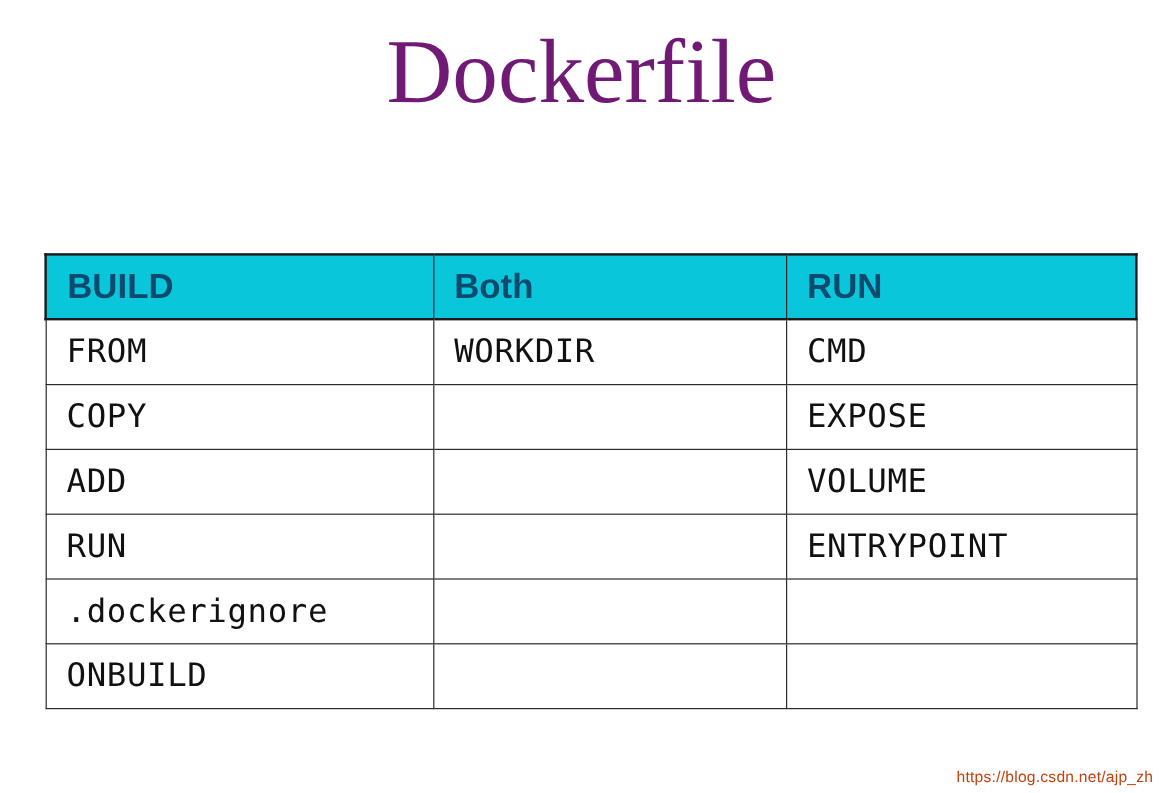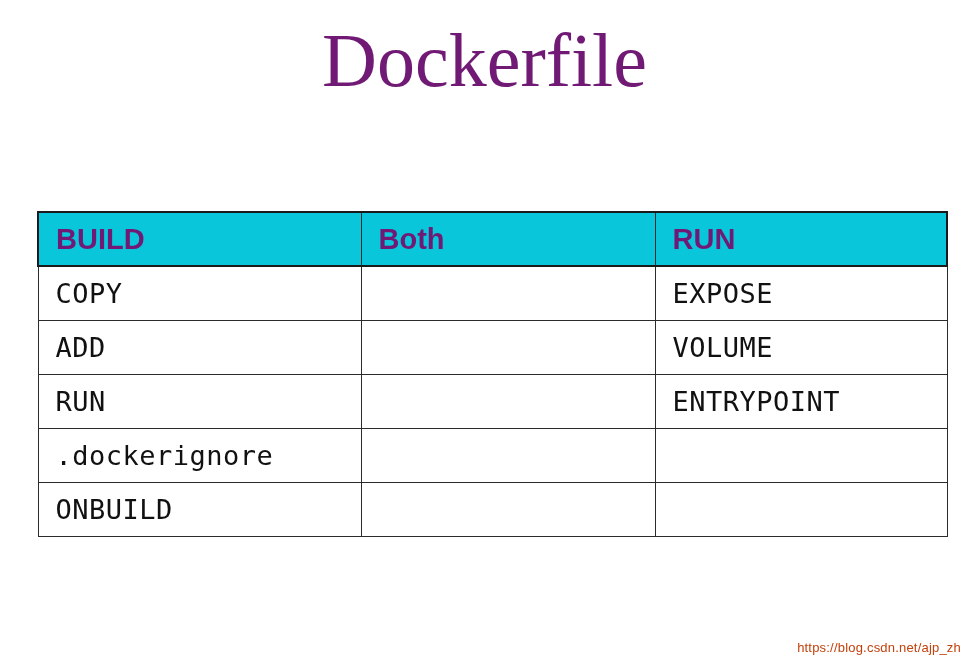--- a/index.html
+++ b/index.html
@@ -50,21 +50,21 @@
     border: 1.6px solid #2b2b2b;
     padding: 0 0 0 17px;
     height: 54px;
     box-sizing: border-box;
     vertical-align: middle;
     text-align: left;
   }
 
   #directive-table thead th {
     background: #0ac6db;
-    color: #701a75;
+    color: #0c4a6e;
     font-family: "Liberation Sans", "DejaVu Sans", sans-serif;
     font-size: 29px;
     font-weight: 700;
     letter-spacing: 0px;
     border-top: 2.6px solid #1a1a1a;
     border-bottom: 2.2px solid #1a1a1a;
     margin-top: 21px;
   }
   #directive-table thead th.first { border-left: 2.6px solid #1a1a1a; }
   #directive-table thead th.last  { border-right: 2.6px solid #1a1a1a; }
@@ -106,20 +106,25 @@
   </colgroup>
   <thead>
     <tr>
       <th class="first">BUILD</th>
       <th>Both</th>
       <th class="last">RUN</th>
     </tr>
   </thead>
   <tbody>
     <tr>
+      <td>FROM</td>
+      <td>WORKDIR</td>
+      <td>CMD</td>
+    </tr>
+    <tr>
       <td>COPY</td>
       <td class="empty"></td>
       <td>EXPOSE</td>
     </tr>
     <tr>
       <td>ADD</td>
       <td class="empty"></td>
       <td>VOLUME</td>
     </tr>
     <tr>

